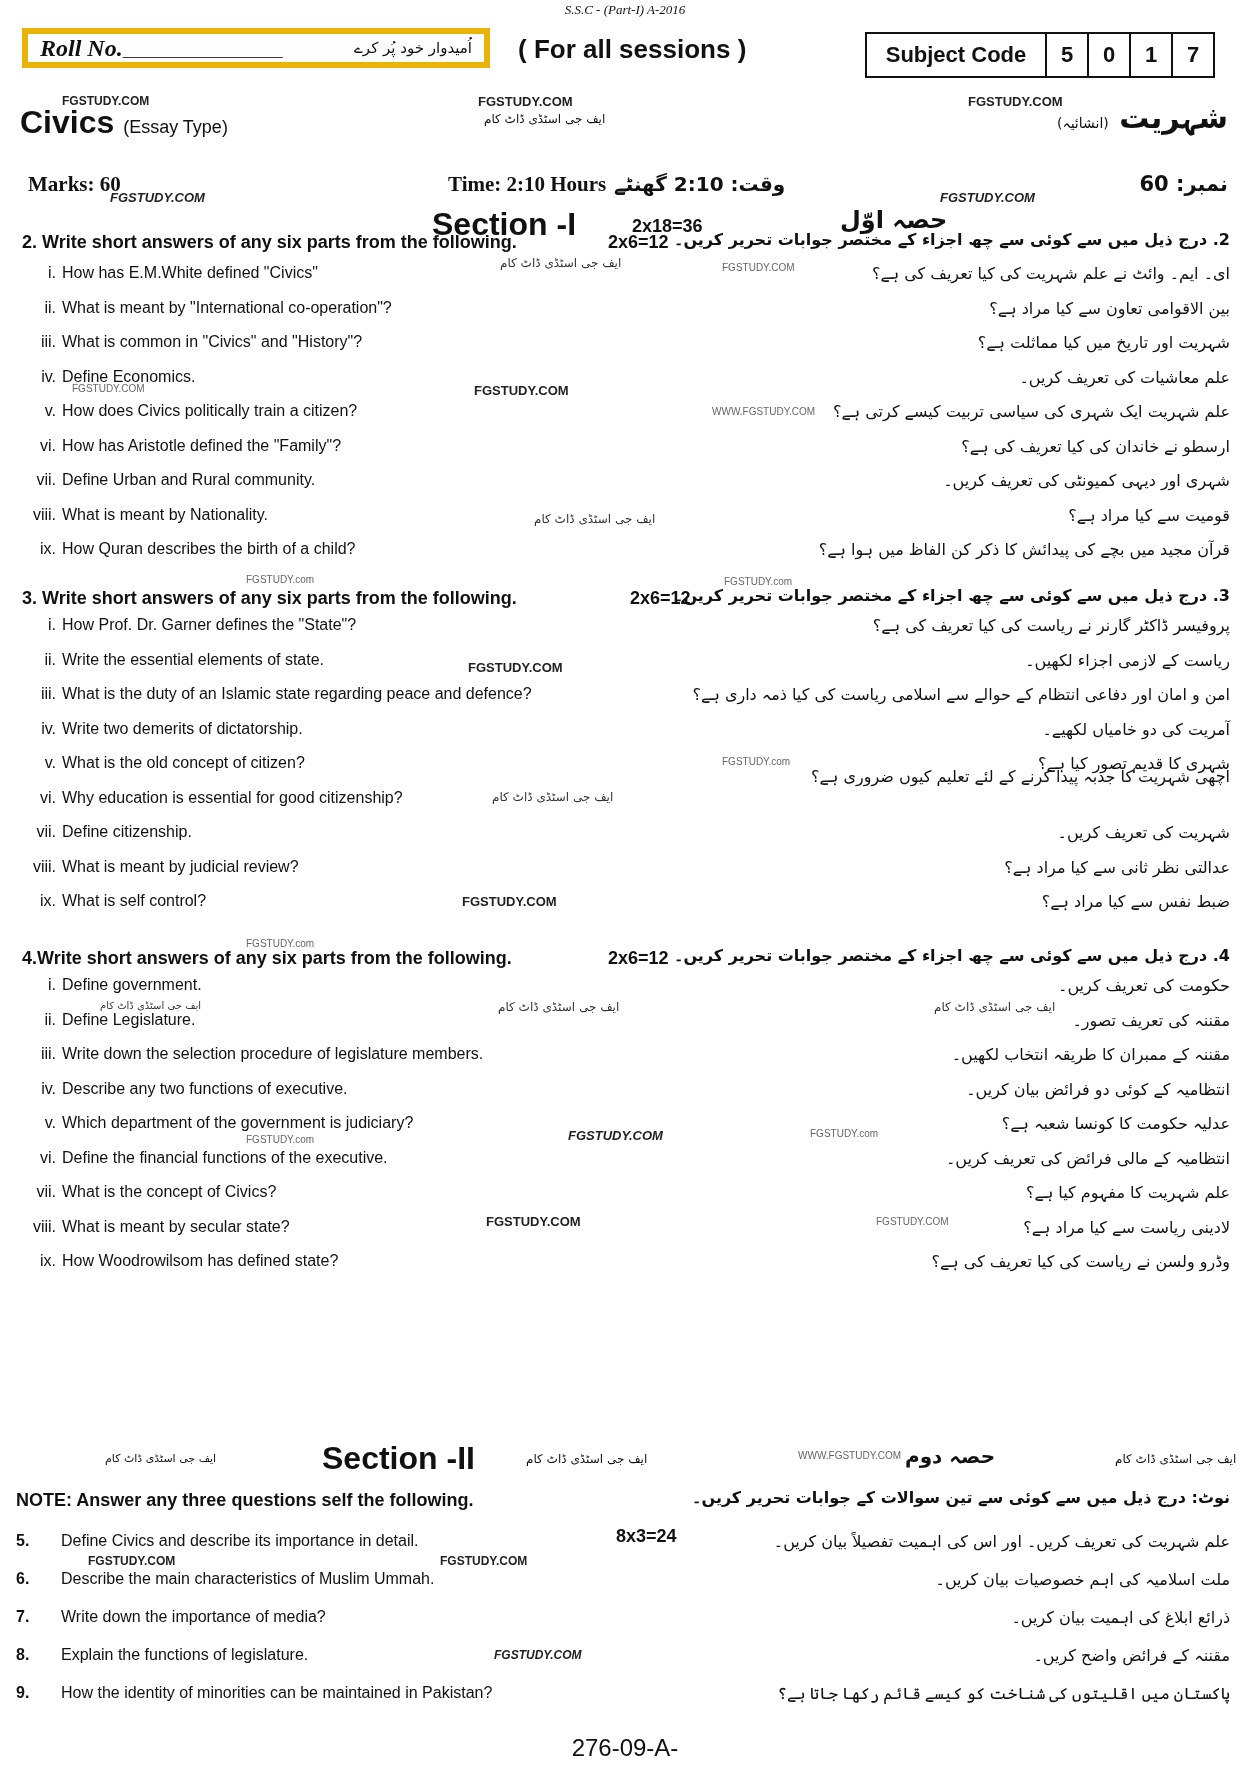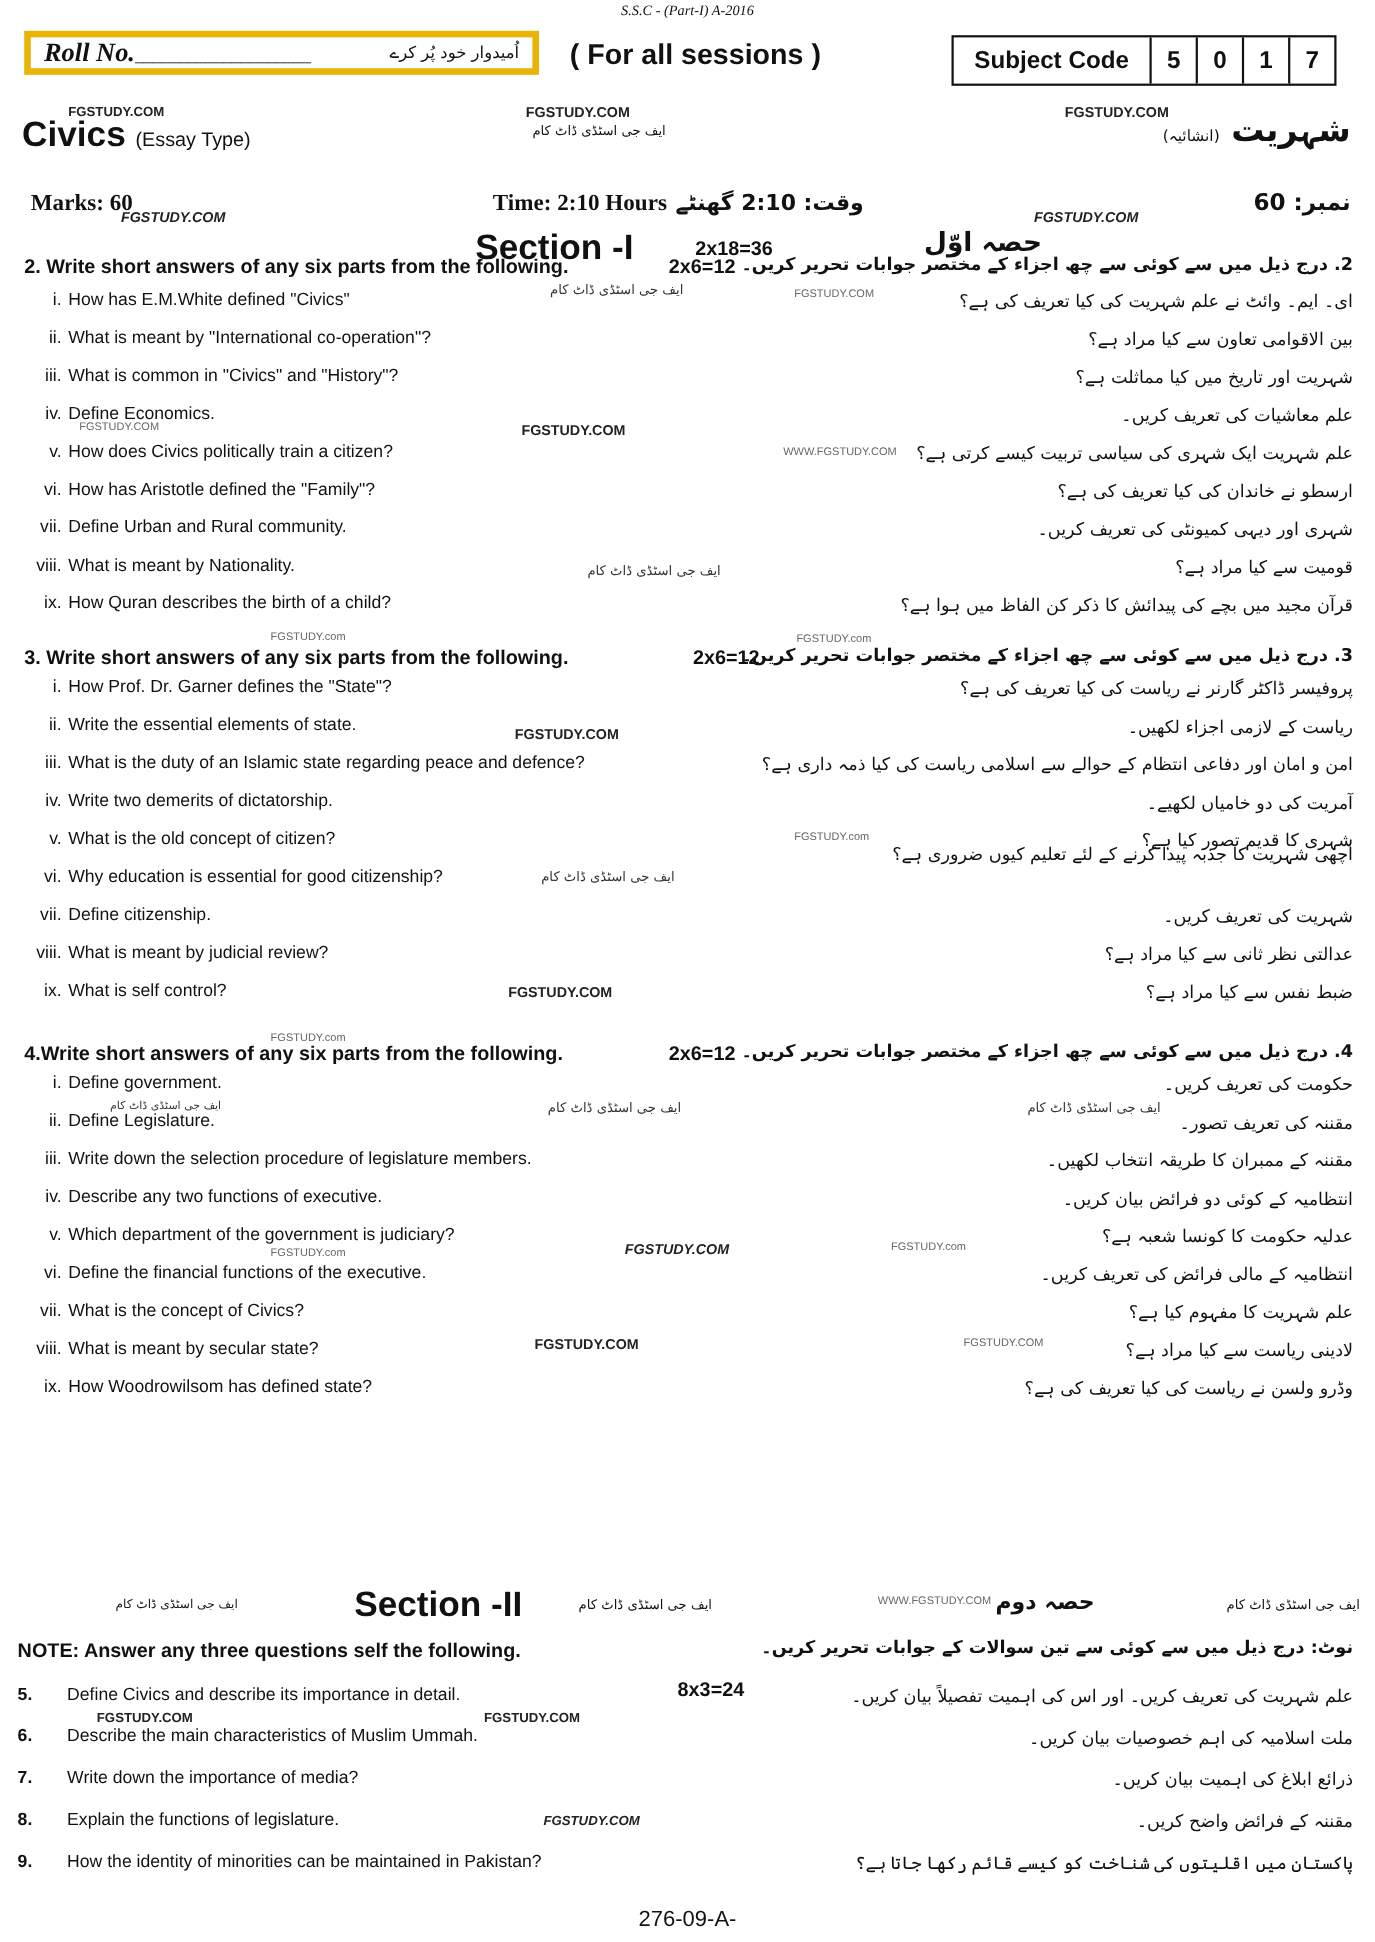--- a/index.html
+++ b/index.html
@@ -24,21 +24,21 @@
   .title-ur .sub { font-size:14px; font-weight:normal; }
   .marks { left:28px; top:172px; font-weight:bold; font-size:21px; }
   .time { left:448px; top:172px; font-weight:bold; font-size:21px; }
   .marks-ur { right:22px; top:172px; font-weight:bold; font-size:21px; }
   .section-title { font-weight:bold; font-size:32px; }
   .qhead { font-weight:bold; font-size:18px; }
   .item { font-size:16px; }
   .item .num { display:inline-block; text-align:right; width:38px; margin-right:6px; }
   .urdu-line { font-size:16px; right:20px; text-align:right; }
   .marks-val { font-weight:bold; font-size:18px; }
-  .footer { left:0; width:1250px; top:1734px; text-align:center; font-size:20px; }
+  .footer { left:0; width:1250px; top:1734px; text-align:center; font-size:24px; }
 </style>
 </head>
 <body>
 
 <div class="abs header-code serif">S.S.C - (Part-I) A-2016</div>
 
 <div class="abs rollbox">
   <span><span class="roll">Roll No.</span><span class="serif">____________________</span></span>
   <span class="urdu">اُمیدوار خود پُر کرے</span>
 </div>

